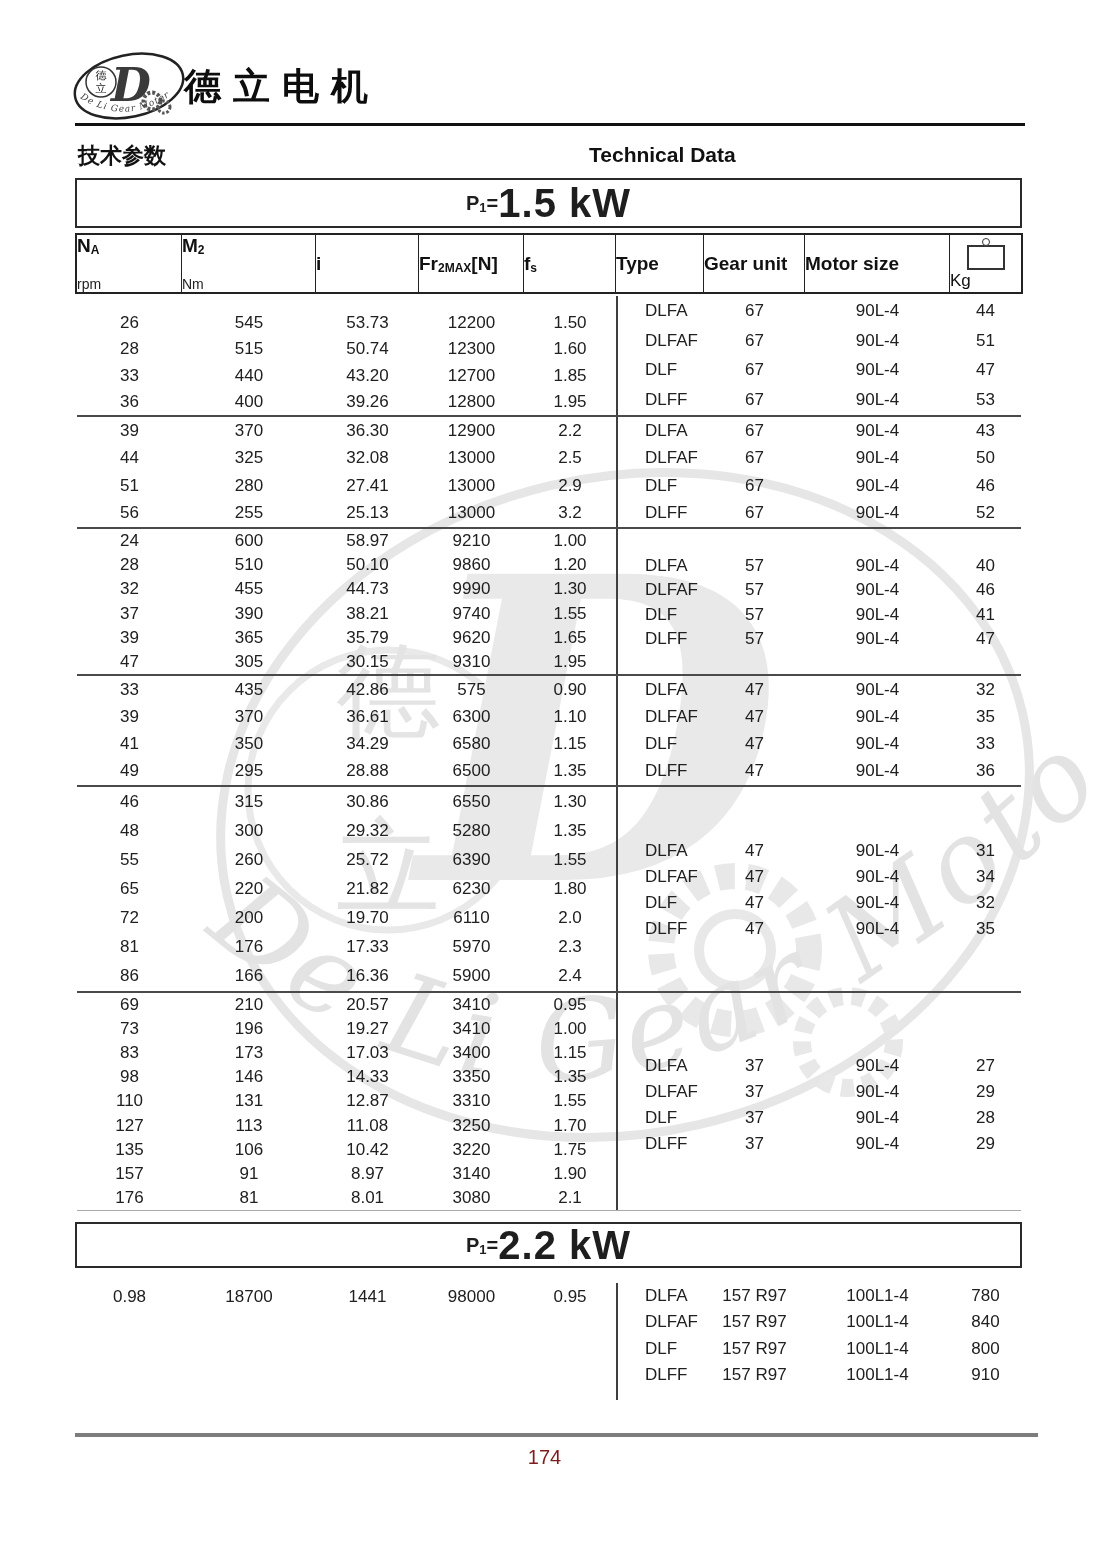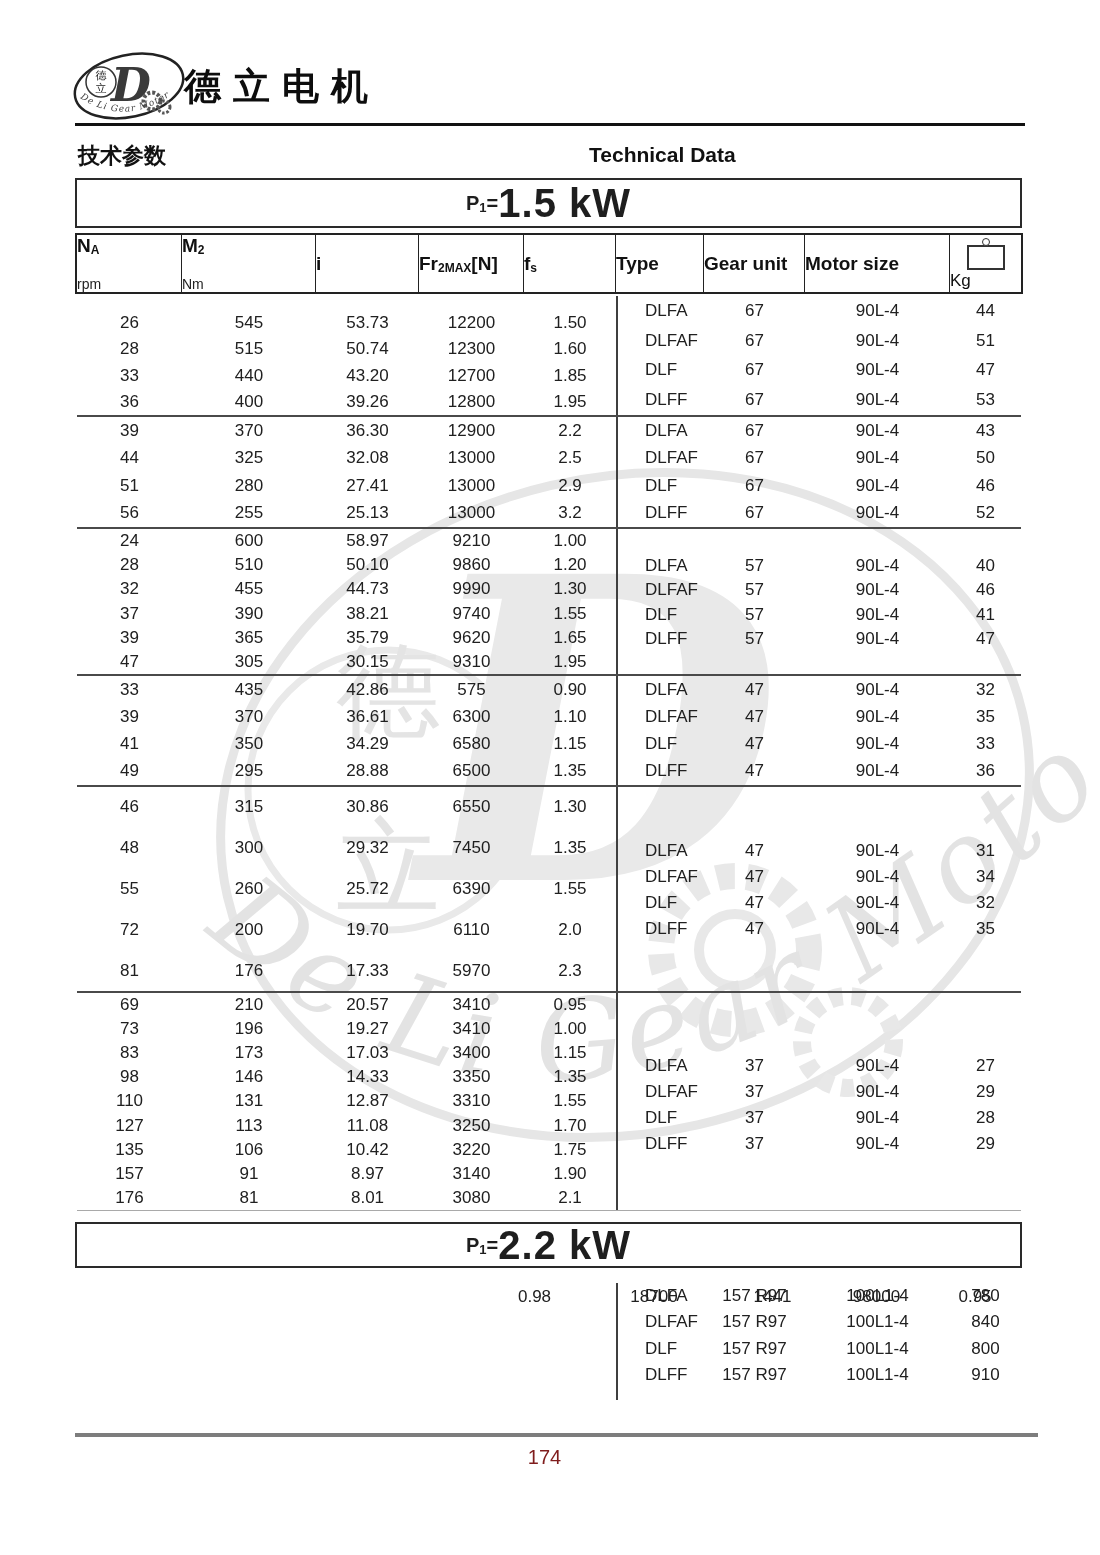--- a/index.html
+++ b/index.html
@@ -406,43 +406,57 @@
               <div class="ncell n0">46</div>
               <div class="ncell n1">315</div>
               <div class="ncell n2">30.86</div>
               <div class="ncell n3">6550</div>
               <div class="ncell n4">1.30</div>
             </div>
             <div class="nrow">
               <div class="ncell n0">48</div>
               <div class="ncell n1">300</div>
               <div class="ncell n2">29.32</div>
-              <div class="ncell n3">7450</div>
+              <div class="ncell n3">5280</div>
               <div class="ncell n4">1.35</div>
             </div>
             <div class="nrow">
               <div class="ncell n0">55</div>
               <div class="ncell n1">260</div>
               <div class="ncell n2">25.72</div>
               <div class="ncell n3">6390</div>
               <div class="ncell n4">1.55</div>
             </div>
             <div class="nrow">
+              <div class="ncell n0">65</div>
+              <div class="ncell n1">220</div>
+              <div class="ncell n2">21.82</div>
+              <div class="ncell n3">6230</div>
+              <div class="ncell n4">1.80</div>
+            </div>
+            <div class="nrow">
               <div class="ncell n0">72</div>
               <div class="ncell n1">200</div>
               <div class="ncell n2">19.70</div>
               <div class="ncell n3">6110</div>
               <div class="ncell n4">2.0</div>
             </div>
             <div class="nrow">
               <div class="ncell n0">81</div>
               <div class="ncell n1">176</div>
               <div class="ncell n2">17.33</div>
               <div class="ncell n3">5970</div>
               <div class="ncell n4">2.3</div>
+            </div>
+            <div class="nrow">
+              <div class="ncell n0">86</div>
+              <div class="ncell n1">166</div>
+              <div class="ncell n2">16.36</div>
+              <div class="ncell n3">5900</div>
+              <div class="ncell n4">2.4</div>
             </div>
           </div>
           <div class="types" style="top: 51.5px; height: 103px; bottom: auto;">
             <div class="trow">
               <div class="tcell t0">DLFA</div>
               <div class="tcell t1">47</div>
               <div class="tcell t2">90L-4</div>
               <div class="tcell t3">31</div>
             </div>
             <div class="trow">
@@ -562,21 +576,21 @@
 
     <div class="power-box" id="power-1">
       <span class="pp">P</span>
         <span class="psub">1</span>
         <span class="peq">=</span>
         <span class="pval">2.2 kW</span>
     </div>
 
     <div class="groups" id="groups-1">
         <div class="group" style="height: 117px;">
-          <div class="rows flow" style="top: 0px; align-items: flex-end;">
+          <div class="rows flow" style="top: 0px;">
             <div class="nrow">
               <div class="ncell n0">0.98</div>
               <div class="ncell n1">18700</div>
               <div class="ncell n2">1441</div>
               <div class="ncell n3">98000</div>
               <div class="ncell n4">0.95</div>
             </div>
           </div>
           <div class="types" style="top: 0px; height: 105px; bottom: auto;">
             <div class="trow">

